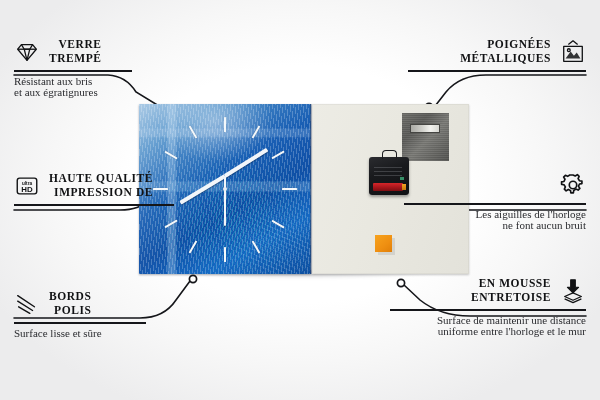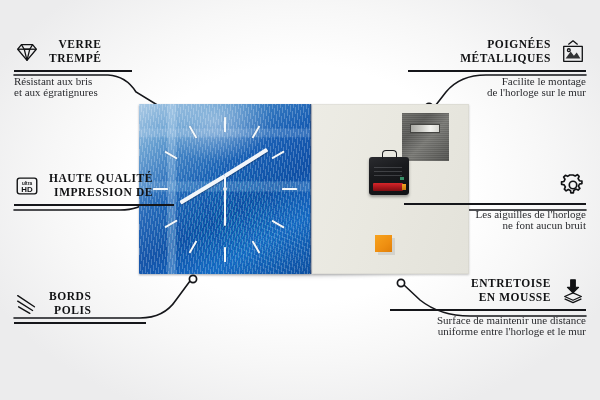--- a/index.html
+++ b/index.html
@@ -293,42 +293,41 @@
             <path d="M4 11 L20 21"></path>
             <path d="M5 17 L17 24"></path>
         </g>
       </svg>
       <div class="title">
         <div>BORDS</div>
         <div>POLIS</div>
       </div>
     </div>
     <div class="rule"></div>
+    <div class="desc">
+      <div>Surface lisse et sûre</div>
+    </div>
   </div>
 
   <div class="feat right" id="f-poig">
     <div class="head">
       <div class="title">
         <div>POIGNÉES</div>
         <div>MÉTALLIQUES</div>
       </div>
       <svg class="ico" viewBox="0 0 28 28">
         <g fill="none" stroke="#111214" stroke-width="1.4" stroke-linejoin="round">
           <path d="M9 6 L14 2 L19 6"></path>
           <rect x="4" y="8" width="20" height="16"></rect>
           <path d="M6 21 L11.5 13.5 L15 18 L18 14.5 L22 21 Z" fill="#111214" stroke="none" opacity=".85"></path>
           <circle cx="9.5" cy="12" r="1.5"></circle>
         </g>
       </svg>
     </div>
     <div class="rule"></div>
-    <div class="desc">
-      <div>Facilite le montage</div>
-      <div>de l'horloge sur le mur</div>
-    </div>
   </div>
 
   <div class="feat right" id="f-meca">
     <div class="head">
       <svg class="ico" viewBox="0 0 28 28">
         <g fill="none" stroke="#111214" stroke-width="1.8" stroke-linejoin="round">
           <path d="M14 3.2 l2.4 1.1 2.3-1.5 1.9 1.9 -1.1 2.4 1.5 2.3 2.6 .4 v2.7 l-2.6 .4 -1.1 2.4 1.5 2.3 -1.9 1.9 -2.4-1.1 -2.3 1.5 -.4 2.6 h-2.7 l-.4-2.6 -2.4-1.1 -2.3 1.5 -1.9-1.9 1.1-2.4 -1.5-2.3 -2.6-.4 v-2.7 l2.6-.4 1.1-2.4 -1.5-2.3 1.9-1.9 2.4 1.1 2.3-1.5 z"></path>
           <circle cx="14" cy="14" r="4"></circle>
         </g>
       </svg>
@@ -336,22 +335,22 @@
     <div class="rule"></div>
     <div class="desc">
       <div>Les aiguilles de l'horloge</div>
       <div>ne font aucun bruit</div>
     </div>
   </div>
 
   <div class="feat right" id="f-entre">
     <div class="head">
       <div class="title">
+        <div>EN MOUSSE</div>
         <div>ENTRETOISE</div>
-        <div>EN MOUSSE</div>
       </div>
       <svg class="ico" viewBox="0 0 28 28">
         <g fill="#111214" stroke="#111214" stroke-width="1.2" stroke-linejoin="round">
           <path d="M11.5 2 h5 v8 h3.5 L14 16 L8 10 h3.5 z"></path>
         </g>
         <g fill="none" stroke="#111214" stroke-width="1.3" stroke-linejoin="round">
           <path d="M14 16 L23 20 L14 24 L5 20 Z"></path>
           <path d="M5 22.5 L14 26.5 L23 22.5"></path>
         </g>
       </svg>

